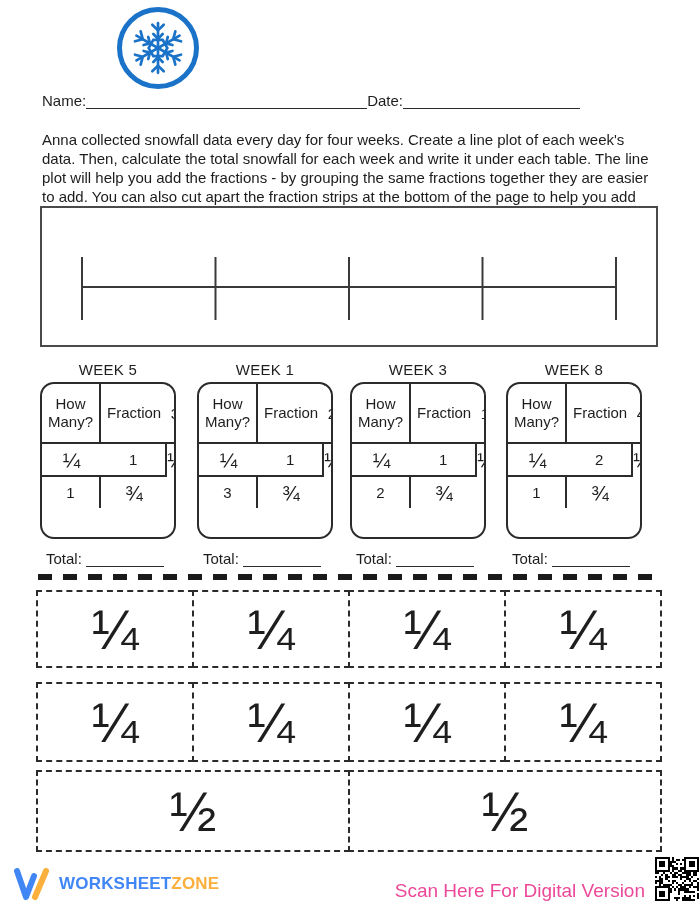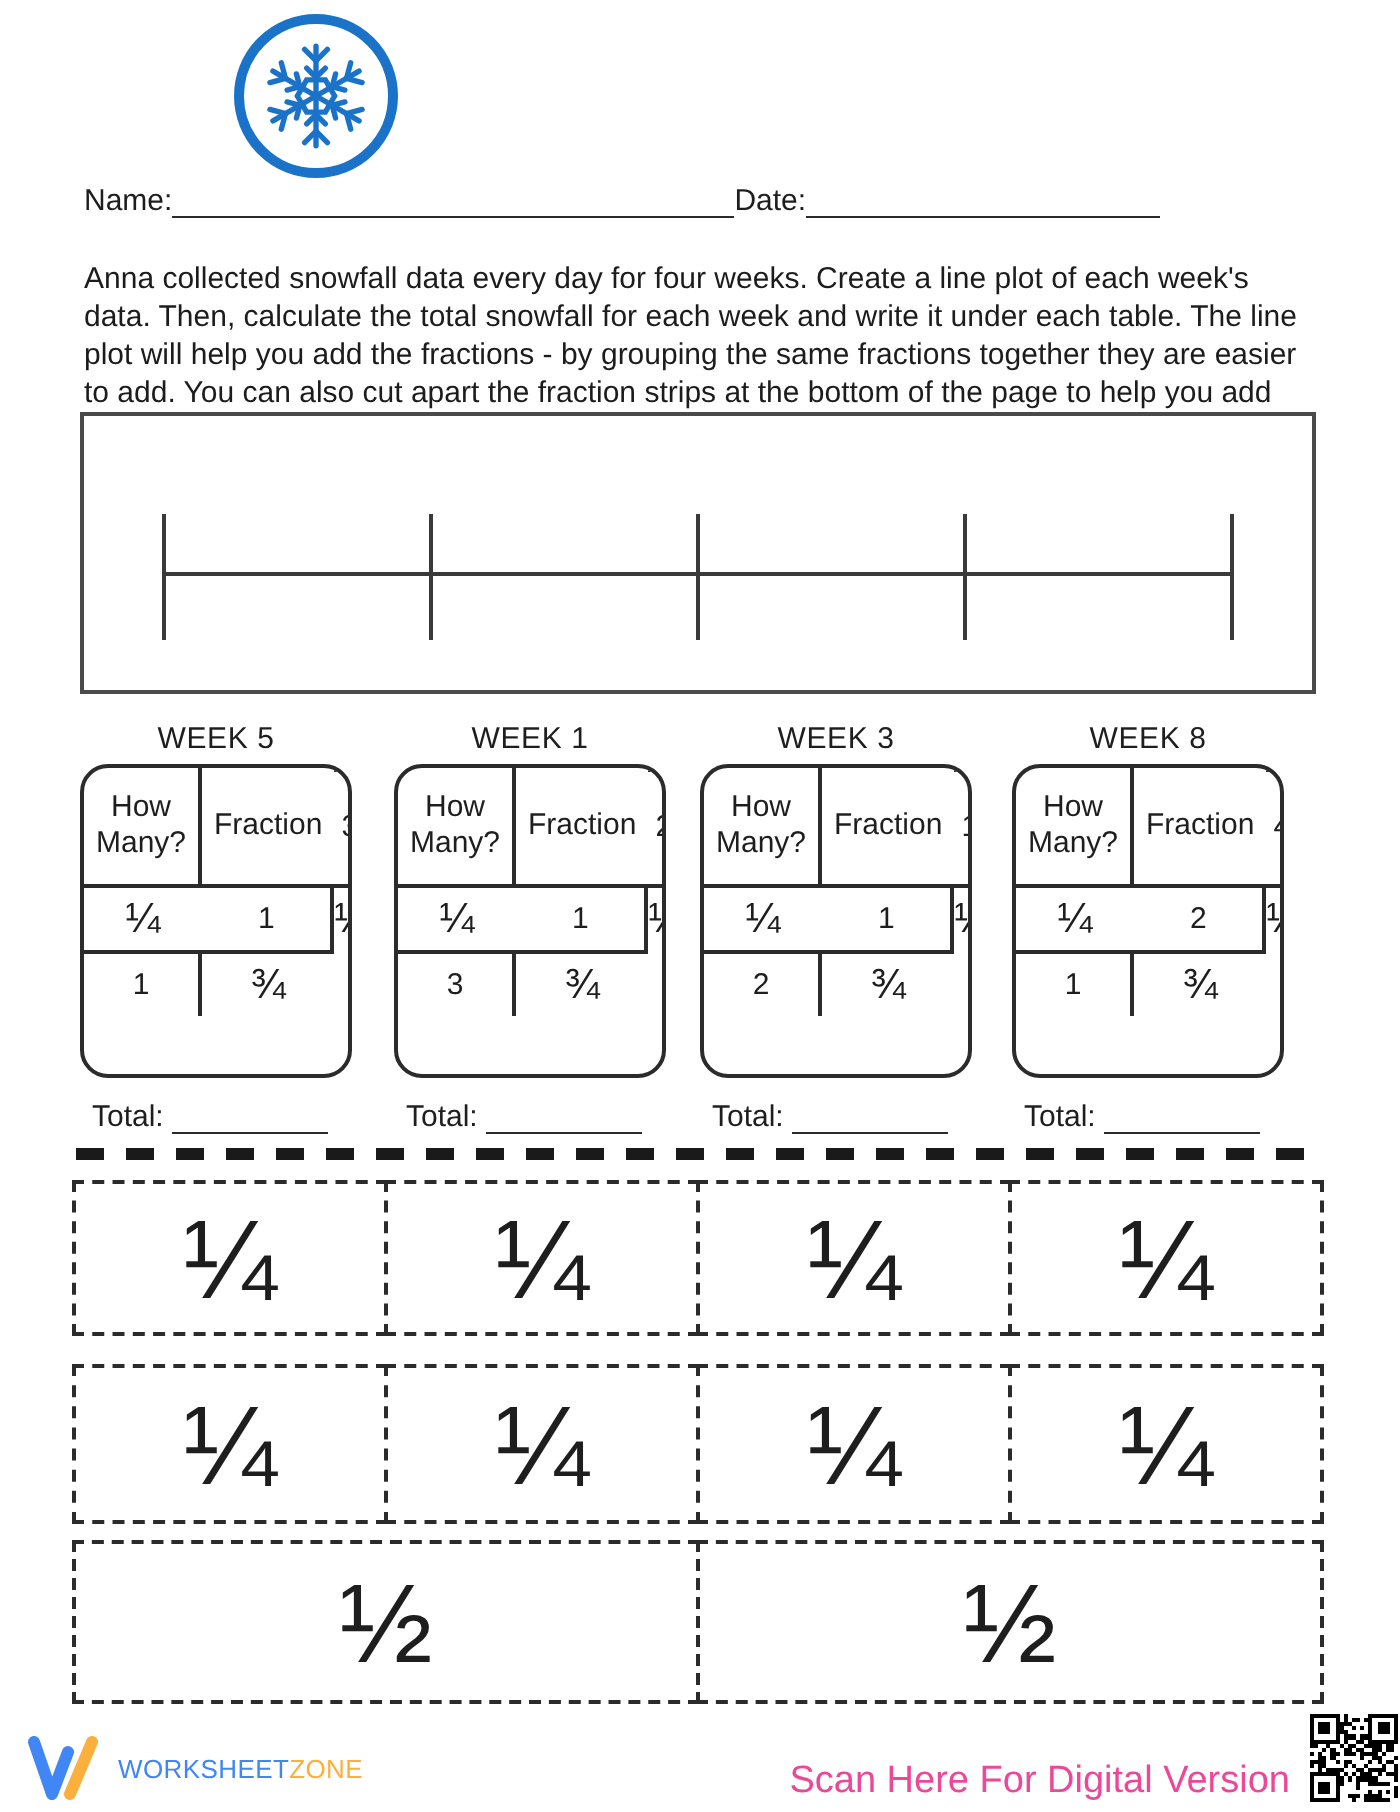--- a/index.html
+++ b/index.html
@@ -57,21 +57,21 @@
   .strip-row1 { top:590px; height:78px; }
   .strip-row2 { top:682px; height:80px; }
   .strip-row3 { top:770px; height:82px; }
   .strip-cell { flex:1 1 0; border:2px dashed #2b2b2b; margin-left:-2px;
                 display:flex; align-items:center; justify-content:center;
                 font-size:56px; color:#1e1e1e; background:#fff; }
   .strip-cell:first-child { margin-left:0; }
 
   
   .footer-logo { position:absolute; left:13px; top:868px; display:flex; align-items:center; }
-  .logo-text { font-size:13px; font-weight:400; letter-spacing:0.2px; margin-left:6px; }
+  .logo-text { font-size:17px; font-weight:700; letter-spacing:0.2px; margin-left:6px; }
   .logo-blue { color:#4186f5; }
   .logo-orange { color:#fbaf3c; }
   .scan-text { position:absolute; right:55px; top:880px; font-size:19px; color:#ec4899; }
   .qr { position:absolute; left:655px; top:857px; width:44px; height:44px; background:#fff;
         display:grid; grid-template-columns:repeat(21,1fr); grid-template-rows:repeat(21,1fr); }
   .qr div.on { background:#000; }
 </style>
 </head>
 <body>
 

